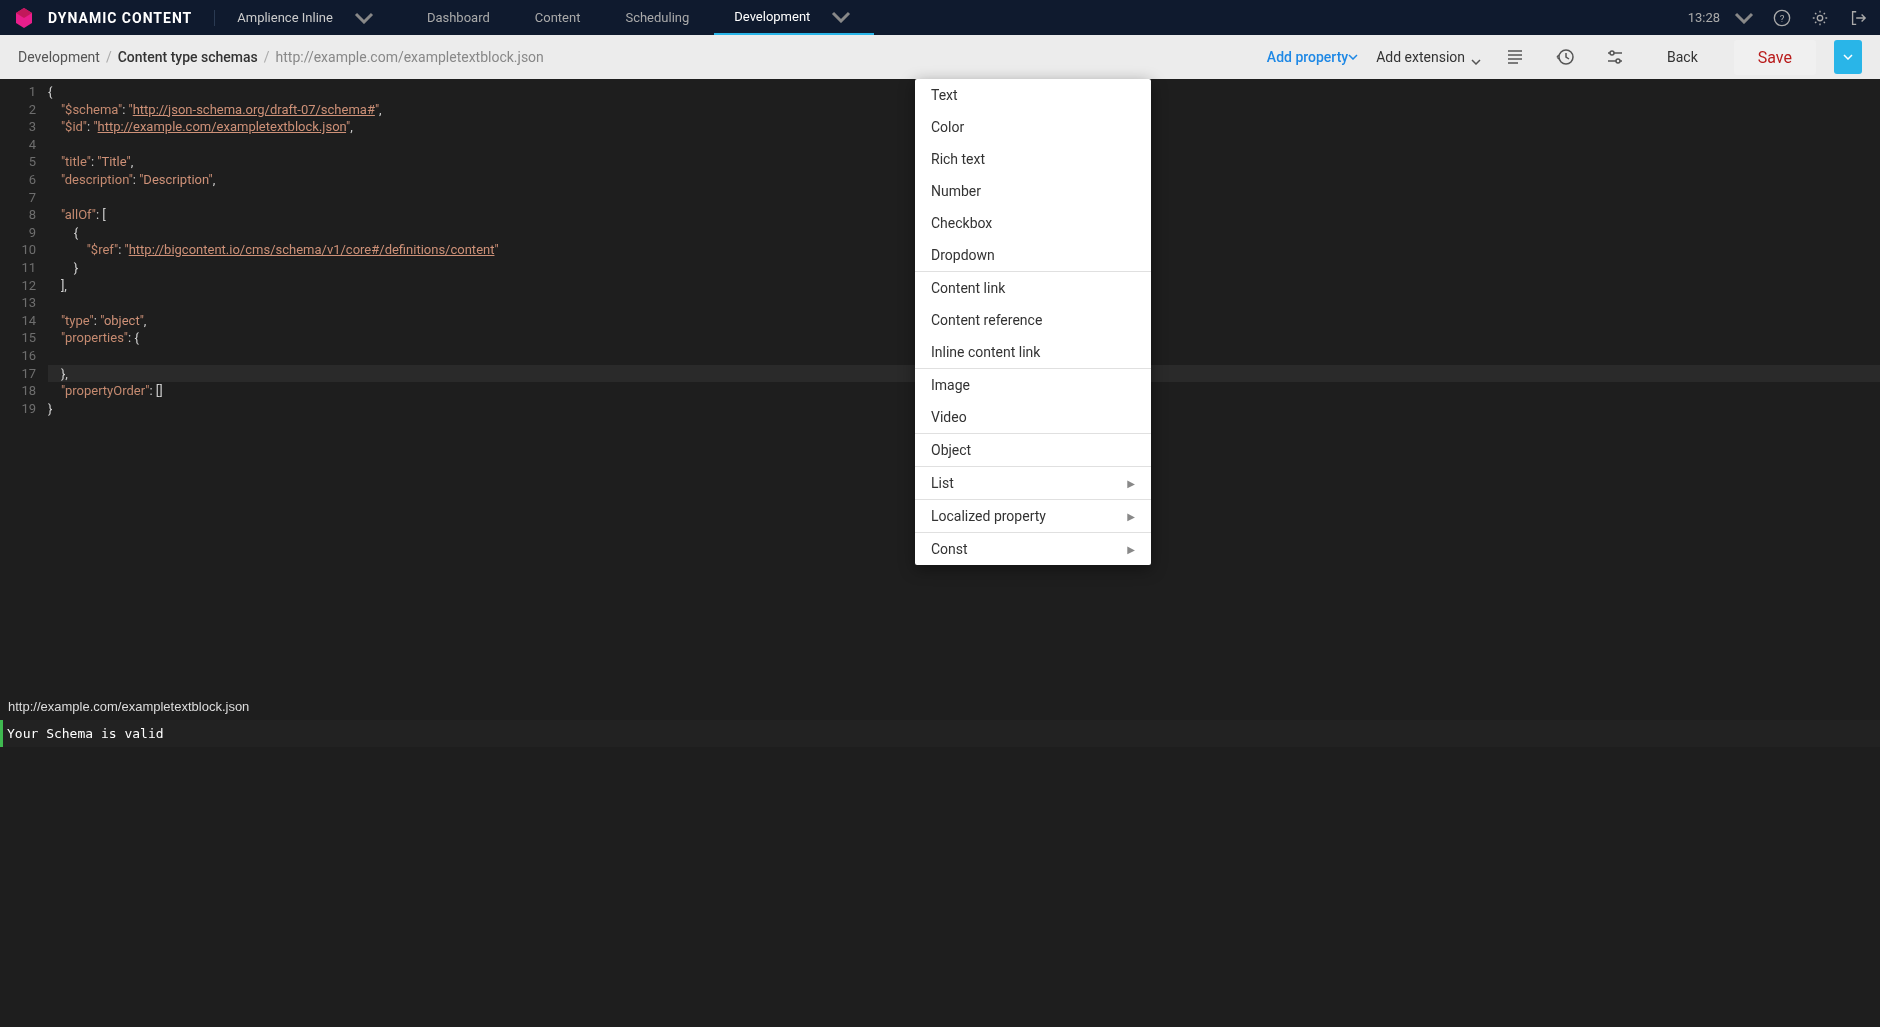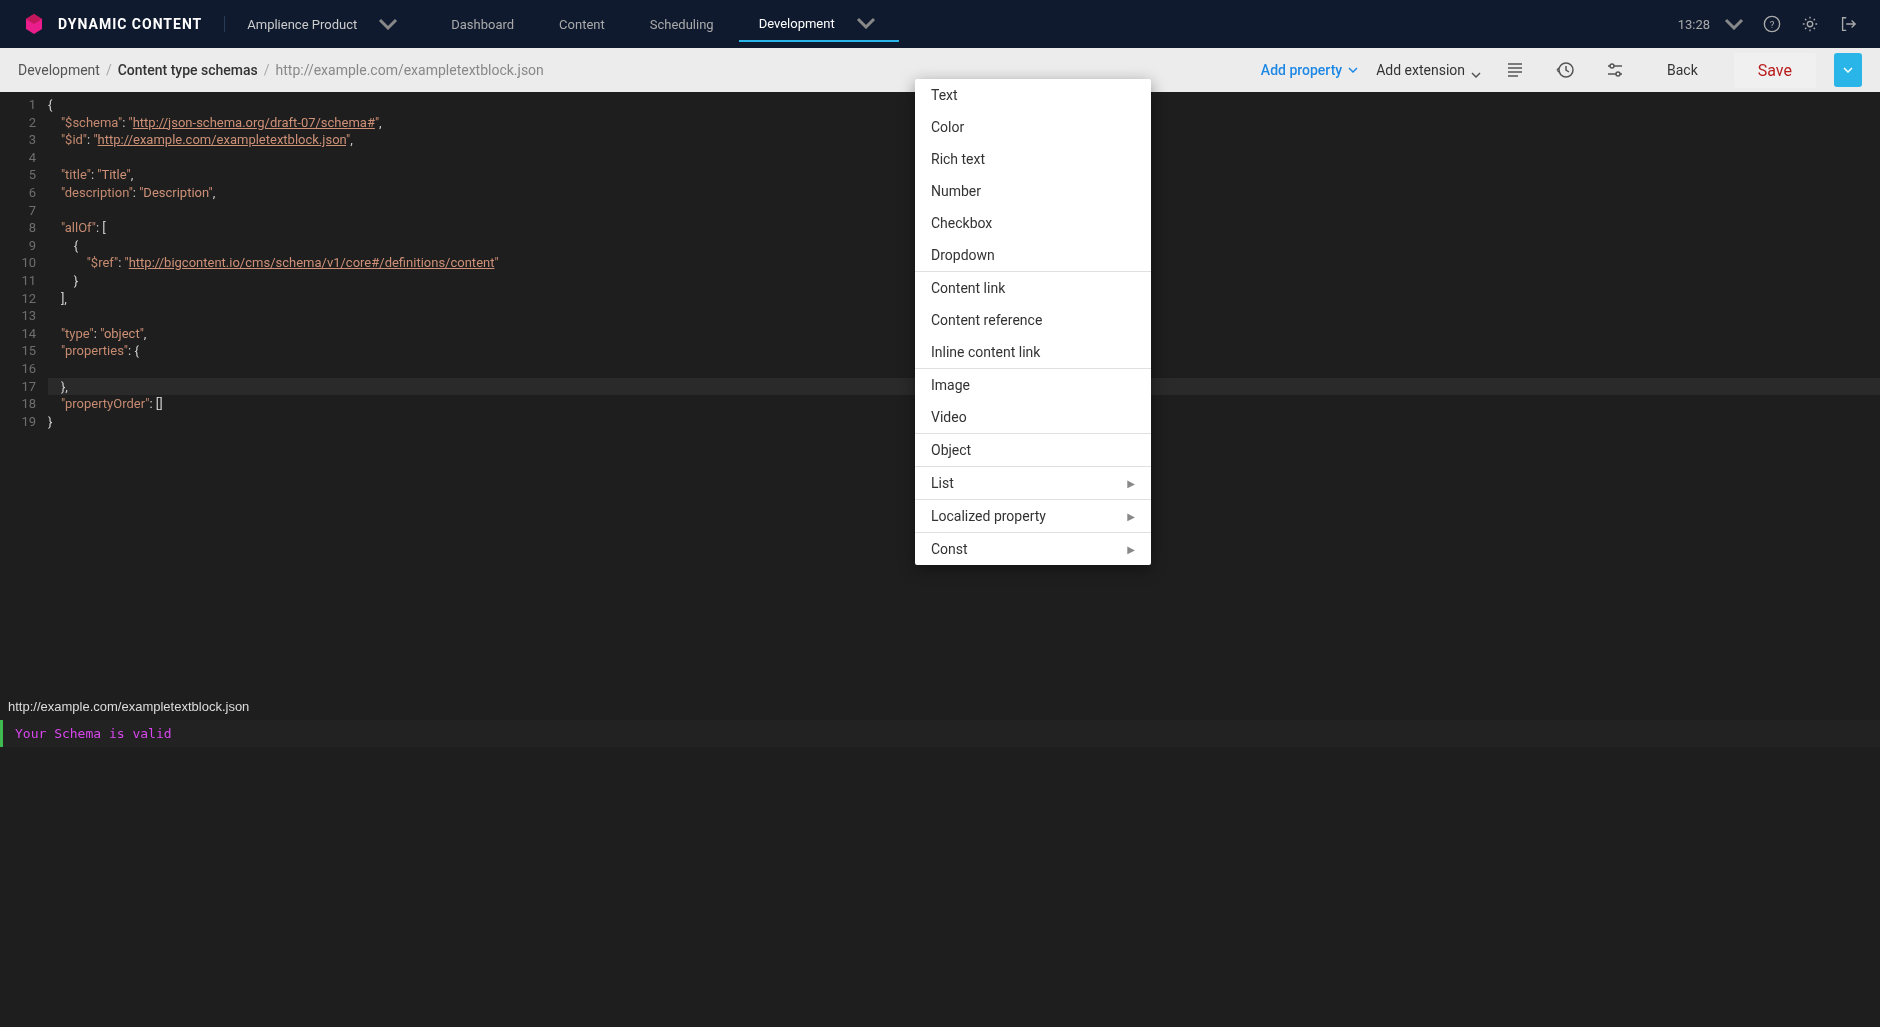--- a/index.html
+++ b/index.html
@@ -1,71 +1,71 @@
 <!DOCTYPE html>
 <html><head>
 <meta charset="utf-8">
 <style>
 *{margin:0;padding:0;box-sizing:border-box;font-family:-apple-system,BlinkMacSystemFont,"Segoe UI",Roboto,sans-serif}
 body{background:#1e1e1e;color:#ccc;height:100vh;overflow:hidden}
-.topbar{background:#0f1a2e;height:48px;display:flex;align-items:center;padding:0 22px;color:#aaa;font-size:13px}
+.topbar{background:#0f1a2e;height:35px;display:flex;align-items:center;padding:0 12px;color:#aaa;font-size:13px}
 .logo{width:24px;height:24px;margin-right:12px}
 .brand{color:#fff;font-weight:700;letter-spacing:1px;font-size:14px;margin-right:22px;padding-right:22px;border-right:1px solid #2a3a52}
 .hub{display:flex;align-items:center;cursor:pointer;margin-right:30px;color:#ccc}
 .nav{display:flex;align-items:center;gap:5px}
 .nav-item{padding:0 20px;height:35px;line-height:35px;cursor:pointer;color:#aaa}
 .nav-item.active{color:#fff;border-bottom:2px solid #29b5e8}
 .nav-dd{display:flex;align-items:center}
 .topbar-right{margin-left:auto;display:flex;align-items:center;gap:18px;color:#aaa}
 .time-dd{display:flex;align-items:center;cursor:pointer}
 .icon-btn{cursor:pointer;display:flex;align-items:center;justify-content:center;width:20px;height:20px}
 .secondbar{background:#ececec;height:44px;display:flex;align-items:center;padding:0 18px;font-size:14px}
 .breadcrumb{display:flex;align-items:center;gap:6px;color:#777}
 .bc-link{color:#555;cursor:pointer}
 .bc-current{color:#333;font-weight:500}
 .bc-sep{color:#aaa}
 .bc-url{color:#888}
 .secondbar-right{margin-left:auto;display:flex;align-items:center;gap:18px}
-.addprop{color:#1e88e5;cursor:pointer;display:flex;align-items:center;gap:6px;font-weight:500;font-size:14px;position:relative}
+.addprop{color:#1e88e5;cursor:pointer;display:flex;align-items:center;font-weight:500;font-size:14px;position:relative}
 .addext{color:#333;cursor:pointer;display:flex;align-items:flex-end;gap:6px;font-size:14px}
 .toolicon{width:32px;height:32px;display:flex;align-items:center;justify-content:center;cursor:pointer;color:#555}
 .back-btn{color:#333;cursor:pointer;padding:0 18px;font-size:14px}
 .save-btn{background:#f0f0f0;color:#b91c1c;padding:8px 24px;border-radius:3px;font-size:16px;cursor:not-allowed}
 .save-dd{background:#29b5e8;color:#fff;width:28px;height:34px;display:flex;align-items:center;justify-content:center;border-radius:3px;cursor:pointer}
 .editor{display:flex;height:calc(100vh - 35px - 44px - 60px);background:#1e1e1e;font-family:Menlo,Monaco,Consolas,monospace;font-size:13px;position:relative}
 .gutter{width:48px;text-align:right;padding:4px 12px 4px 0;color:#6e6e6e;user-select:none;flex-shrink:0}
 .gutter div{height:17.6px;line-height:17.6px}
 .code{flex:1;padding:4px 0;white-space:pre;color:#ccc}
 .code .line{height:17.6px;line-height:17.6px}
 .code .highlight{background:#2a2a2a}
 .key{color:#c58a70}
 .str{color:#ce9178}
 .punc{color:#ccc}
 .url{color:#ce9178;text-decoration:underline}
 .bottom{position:absolute;bottom:0;left:0;right:0;background:#1e1e1e}
 .schema-url{background:#1e1e1e;padding:6px 8px;font-size:13px;color:#ddd;font-weight:500;font-family:-apple-system,BlinkMacSystemFont,sans-serif}
-.status{background:#222;padding:6px 12px;font-family:Menlo,Monaco,monospace;font-size:13px;color:#d946ef;border-left:3px solid #3fb950}
+.status{background:#222;padding:6px 4px;font-family:Menlo,Monaco,monospace;font-size:13px;color:#ffffff;border-left:3px solid #3fb950}
 .status-area{height:280px;background:#1e1e1e}
 .dropdown{position:absolute;top:79px;left:915px;width:236px;background:#fff;box-shadow:0 4px 16px rgba(0,0,0,.4);z-index:100;font-size:14px;color:#333;border-radius:2px}
 .dd-item{padding:8px 16px;cursor:pointer;display:flex;align-items:center;justify-content:space-between}
 .dd-sep{height:1px;background:#e0e0e0}
 .chev{color:#888;font-size:10px}
 svg{display:block}
 </style>
 </head>
 <body>
 
 <div class="topbar">
   <svg class="logo" viewBox="0 0 24 24">
       <polygon points="12,2 20,7 20,17 12,22 4,17 4,7" fill="#e91e8c"></polygon>
       <polygon points="12,2 20,7 12,12 4,7" fill="#c2185b"></polygon>
     </svg>
   <span class="brand">DYNAMIC CONTENT</span>
   <div class="hub">
-    <span>Amplience Product</span>
+    <span>Amplience Inline</span>
     <svg width="26" height="12" viewBox="0 0 10 6" style="margin-left:18px">
         <path d="M1 1l4 4 4-4" stroke="#888" stroke-width="1.5" fill="none"></path>
       </svg>
   </div>
   <div class="nav">
     <div class="nav-item">Dashboard</div>
     <div class="nav-item">Content</div>
     <div class="nav-item">Scheduling</div>
     <div class="nav-item active nav-dd">
       <span>Development</span>

